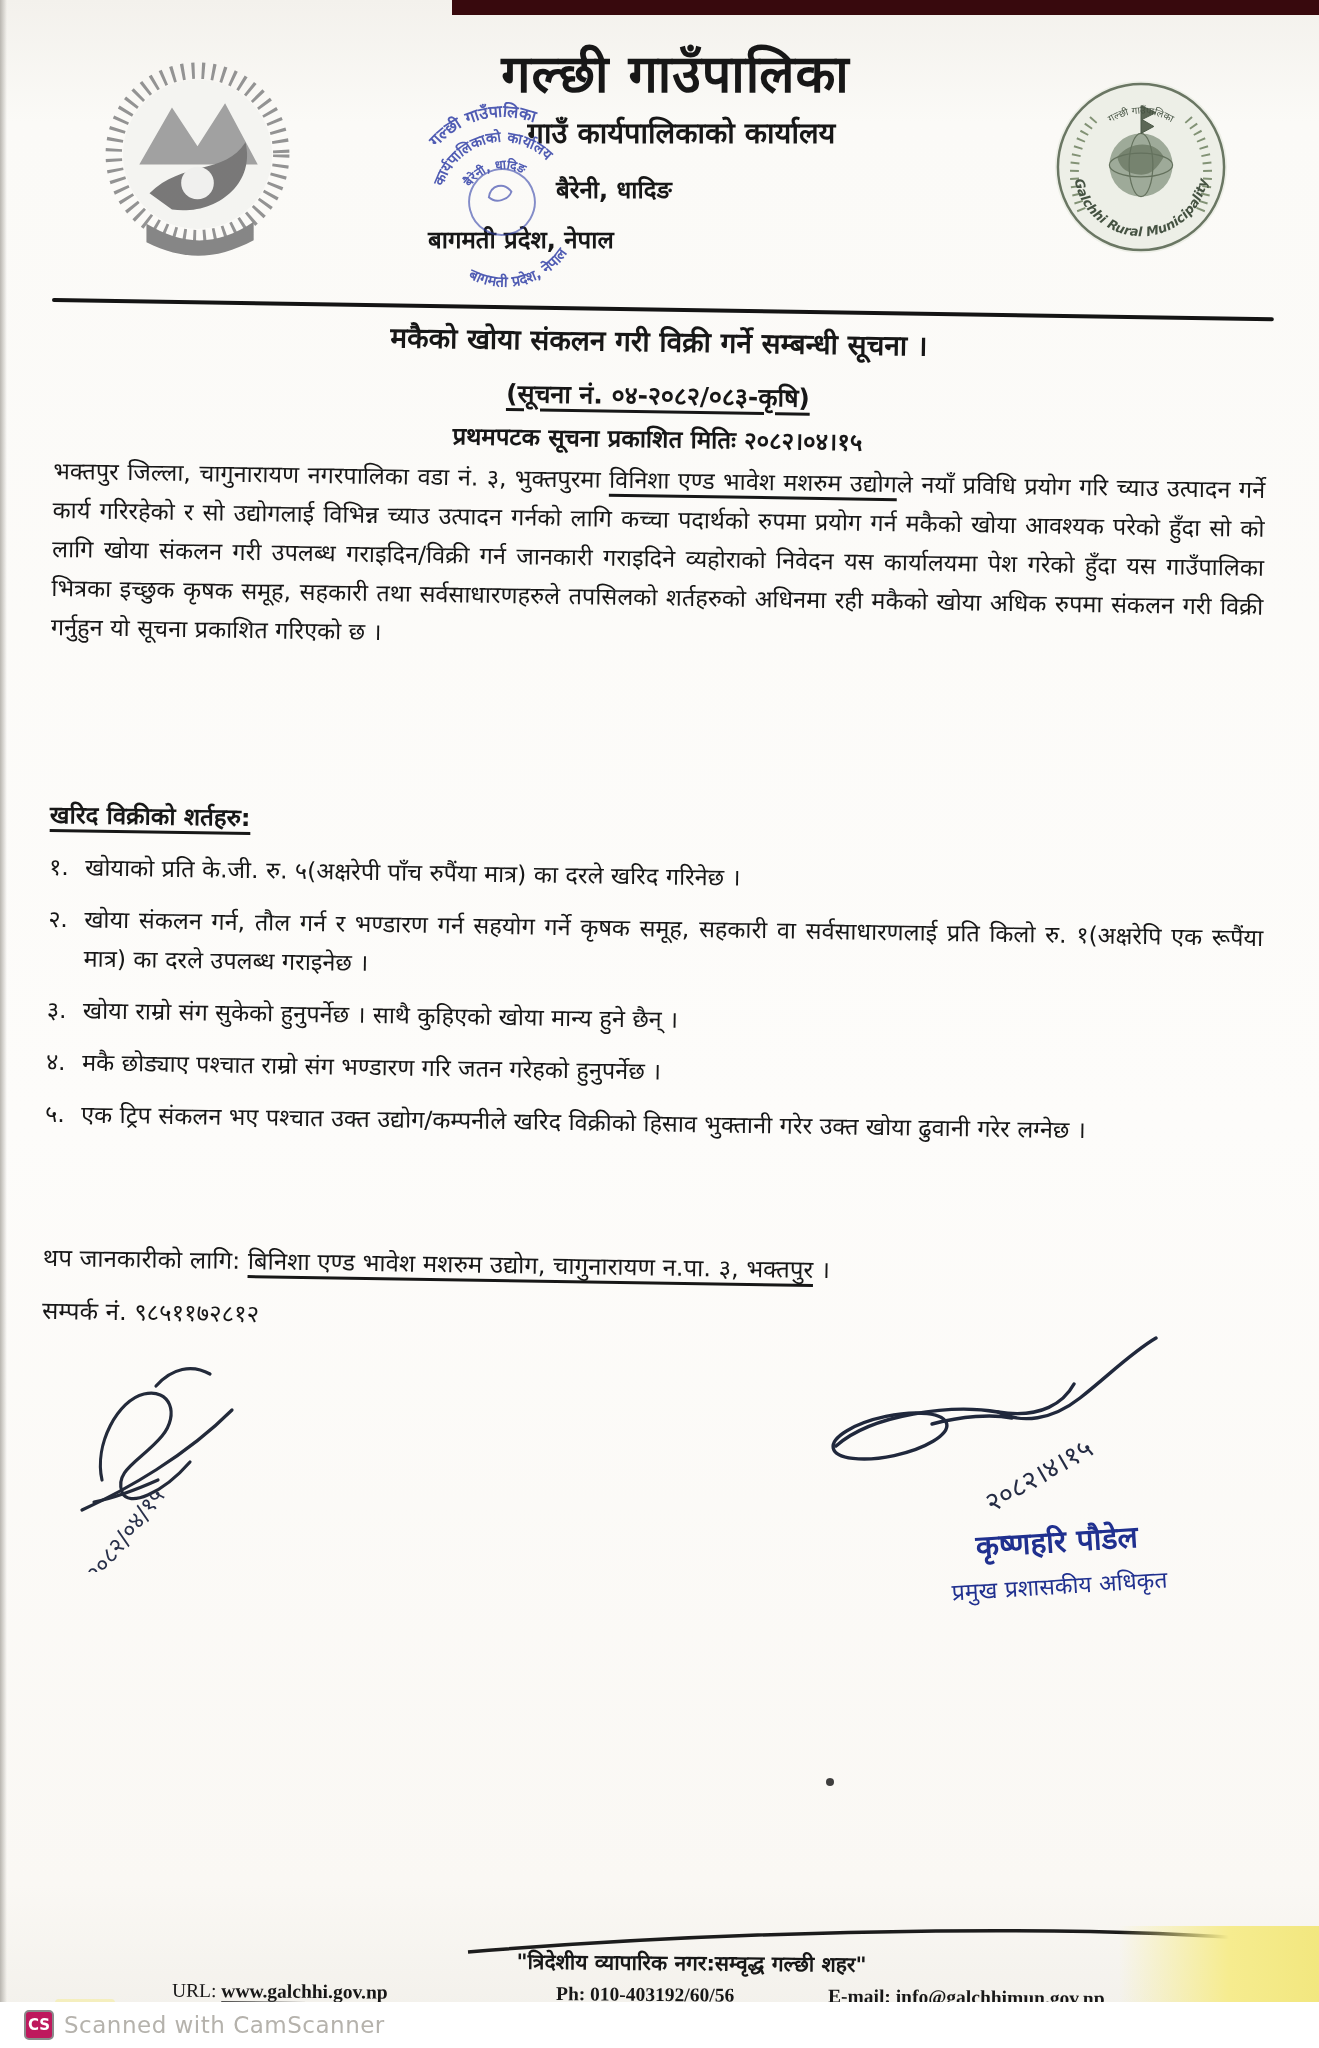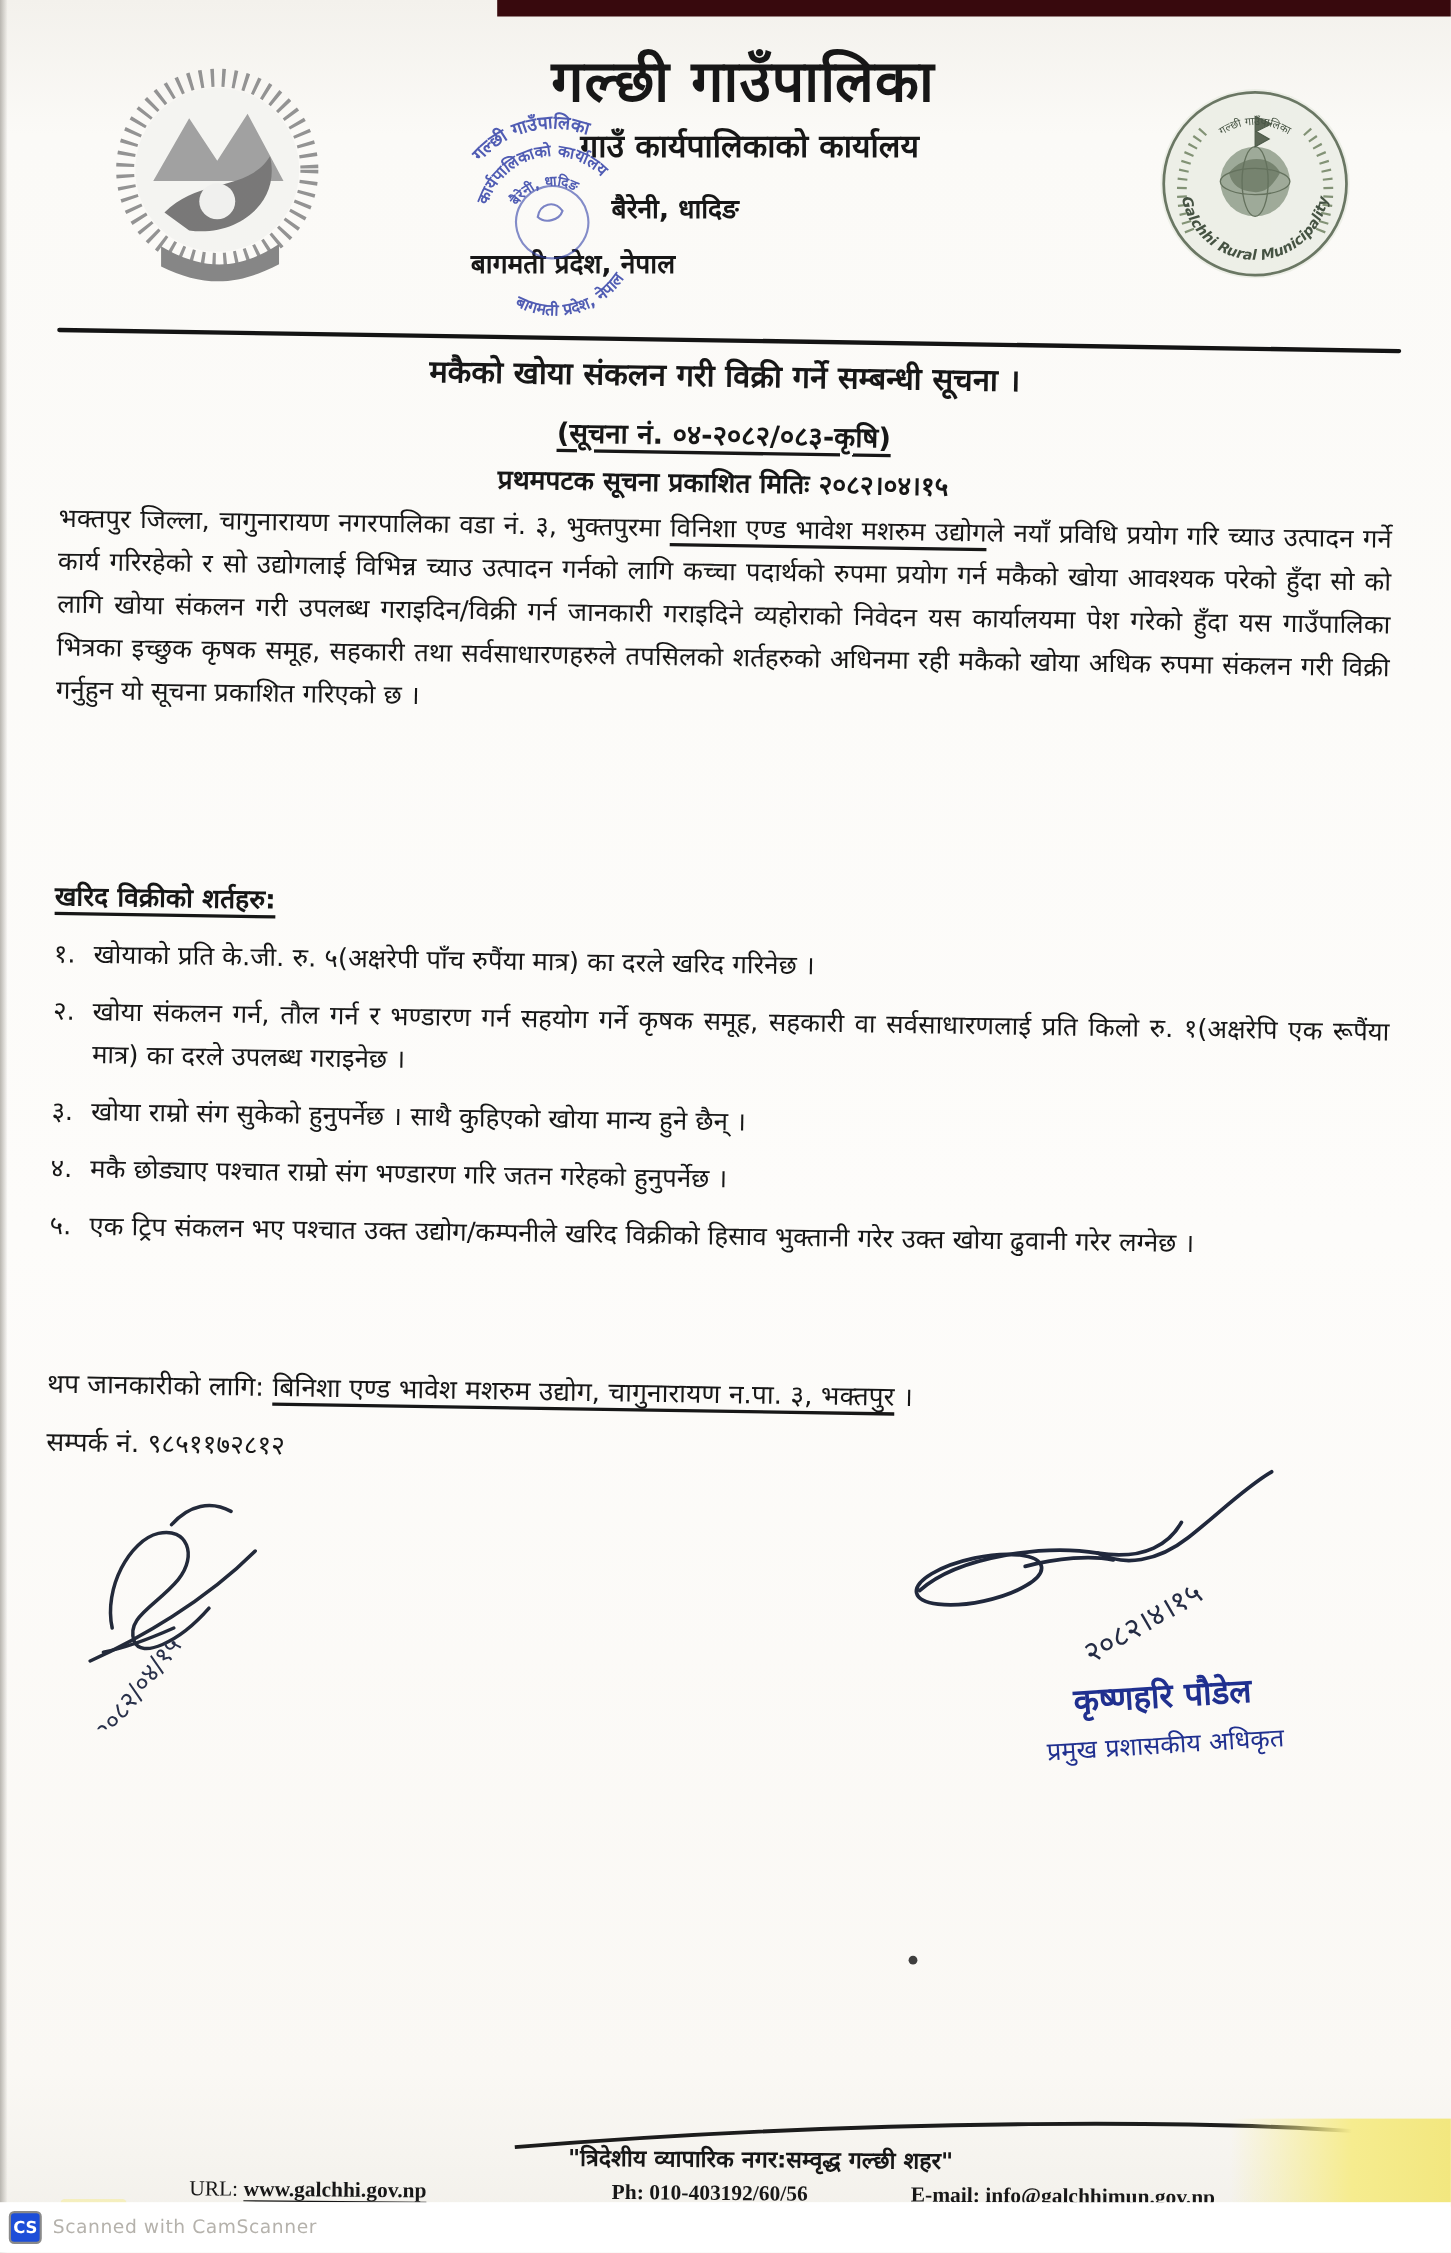--- a/index.html
+++ b/index.html
@@ -47,22 +47,22 @@
   .hl{right:0;top:1926px;width:200px;height:80px;background:linear-gradient(90deg,rgba(247,238,140,0),#f6ec8f 55%,#f2e77f);}
   .hl2{left:55px;top:1999px;width:60px;height:26px;background:rgba(246,236,143,.5);border-radius:4px;}
   .f-slogan{top:1948px;left:0;width:1319px;text-align:center;padding-left:64px;font-size:21px;font-weight:bold;transform:rotate(.5deg);box-sizing:border-box;}
   .f-row{top:1984px;left:0;width:1319px;height:30px;font-size:19.5px;font-family:"Liberation Serif",serif;transform:rotate(.5deg);}
   .f-url{position:absolute;left:172px;top:0;}
   .f-url .lnk{text-decoration:underline;text-underline-offset:4px;font-weight:bold;}
   .f-ph{position:absolute;left:556px;top:0;font-weight:bold;}
   .f-em{position:absolute;left:828px;top:0;font-weight:bold;}
   
   .cam{left:0;top:2002px;width:1319px;height:46px;background:#fff;display:flex;align-items:center;}
-  .cs-badge{width:30px;height:30px;margin-left:8px;background:#1d4ed8;color:#fff;font-weight:bold;font-size:15px;display:flex;align-items:center;justify-content:center;border-radius:5px;border:2px solid #8a8a8a;box-sizing:border-box;}
-  .cs-text{margin-left:10px;color:#b5b2ac;font-size:17px;letter-spacing:.5px;}
+  .cs-badge{width:30px;height:30px;margin-left:24px;background:#be185d;color:#fff;font-weight:bold;font-size:15px;display:flex;align-items:center;justify-content:center;border-radius:5px;border:2px solid #8a8a8a;box-sizing:border-box;}
+  .cs-text{margin-left:10px;color:#b5b2ac;font-size:23px;letter-spacing:.5px;}
   svg text{font-family:"DejaVu Sans",sans-serif;}
 </style>
 </head>
 <body>
 
 <div class="abs scan-top"></div>
 <div class="abs scan-left"></div>
 
 <svg class="abs emblem" viewBox="0 0 190 235">
   <circle cx="95" cy="112" r="82" fill="none" stroke="#8b8b8b" stroke-width="16" stroke-dasharray="3 7"></circle>

